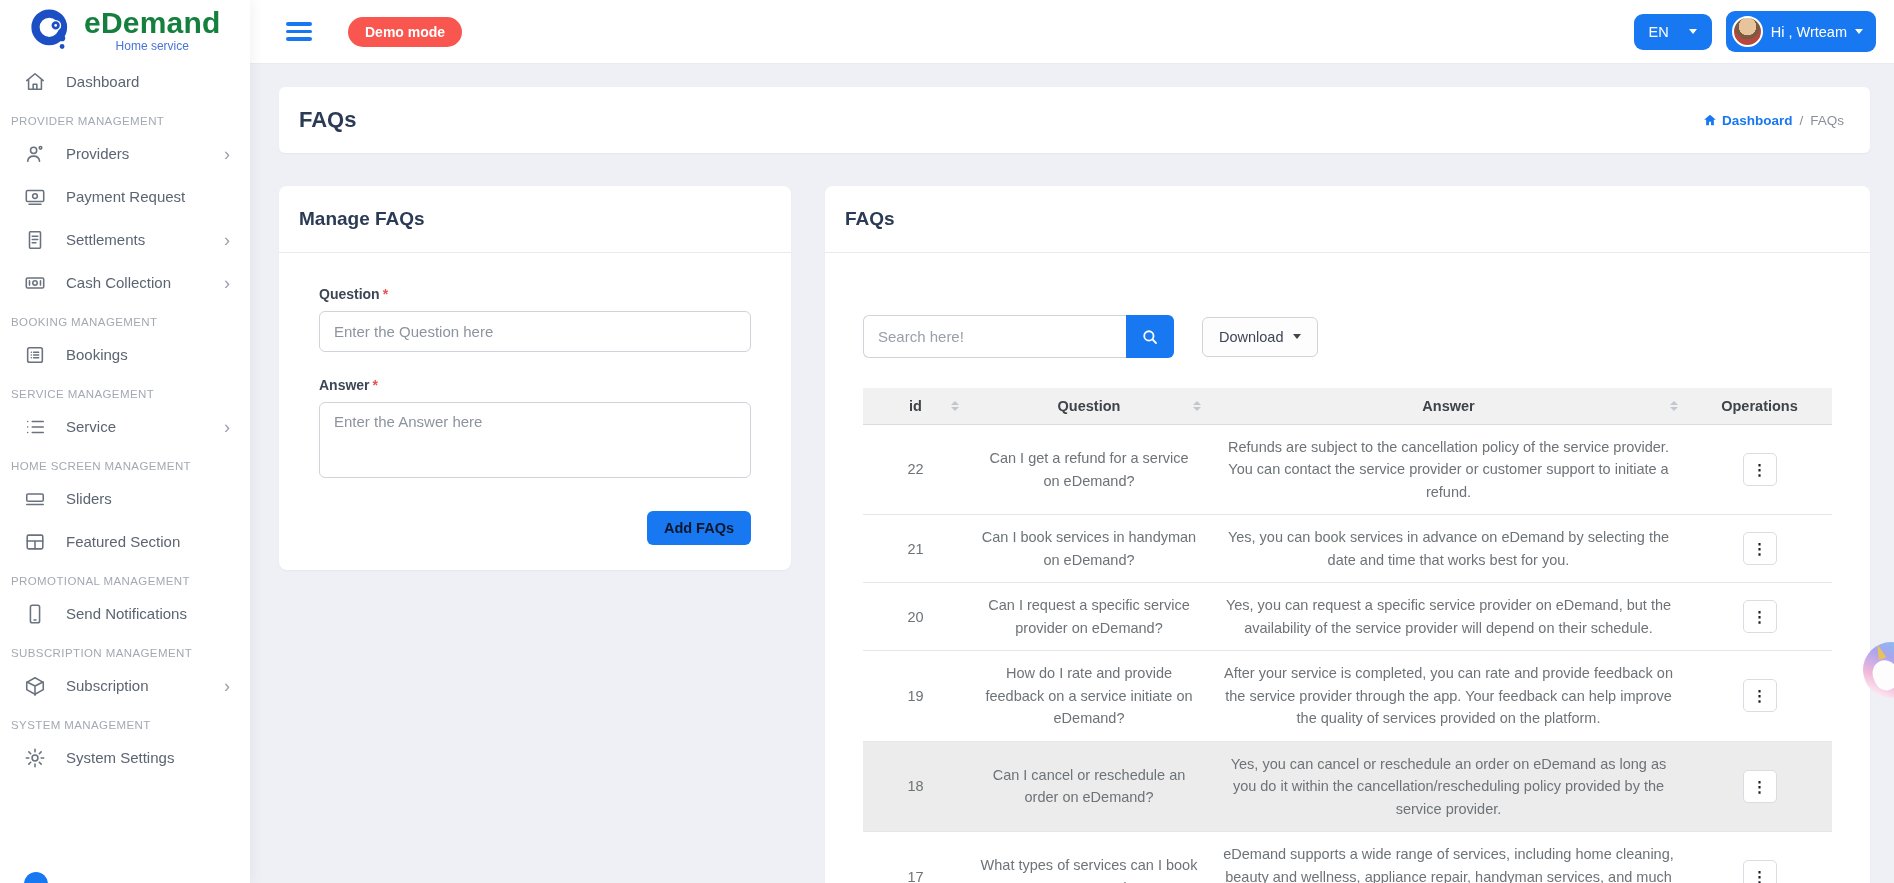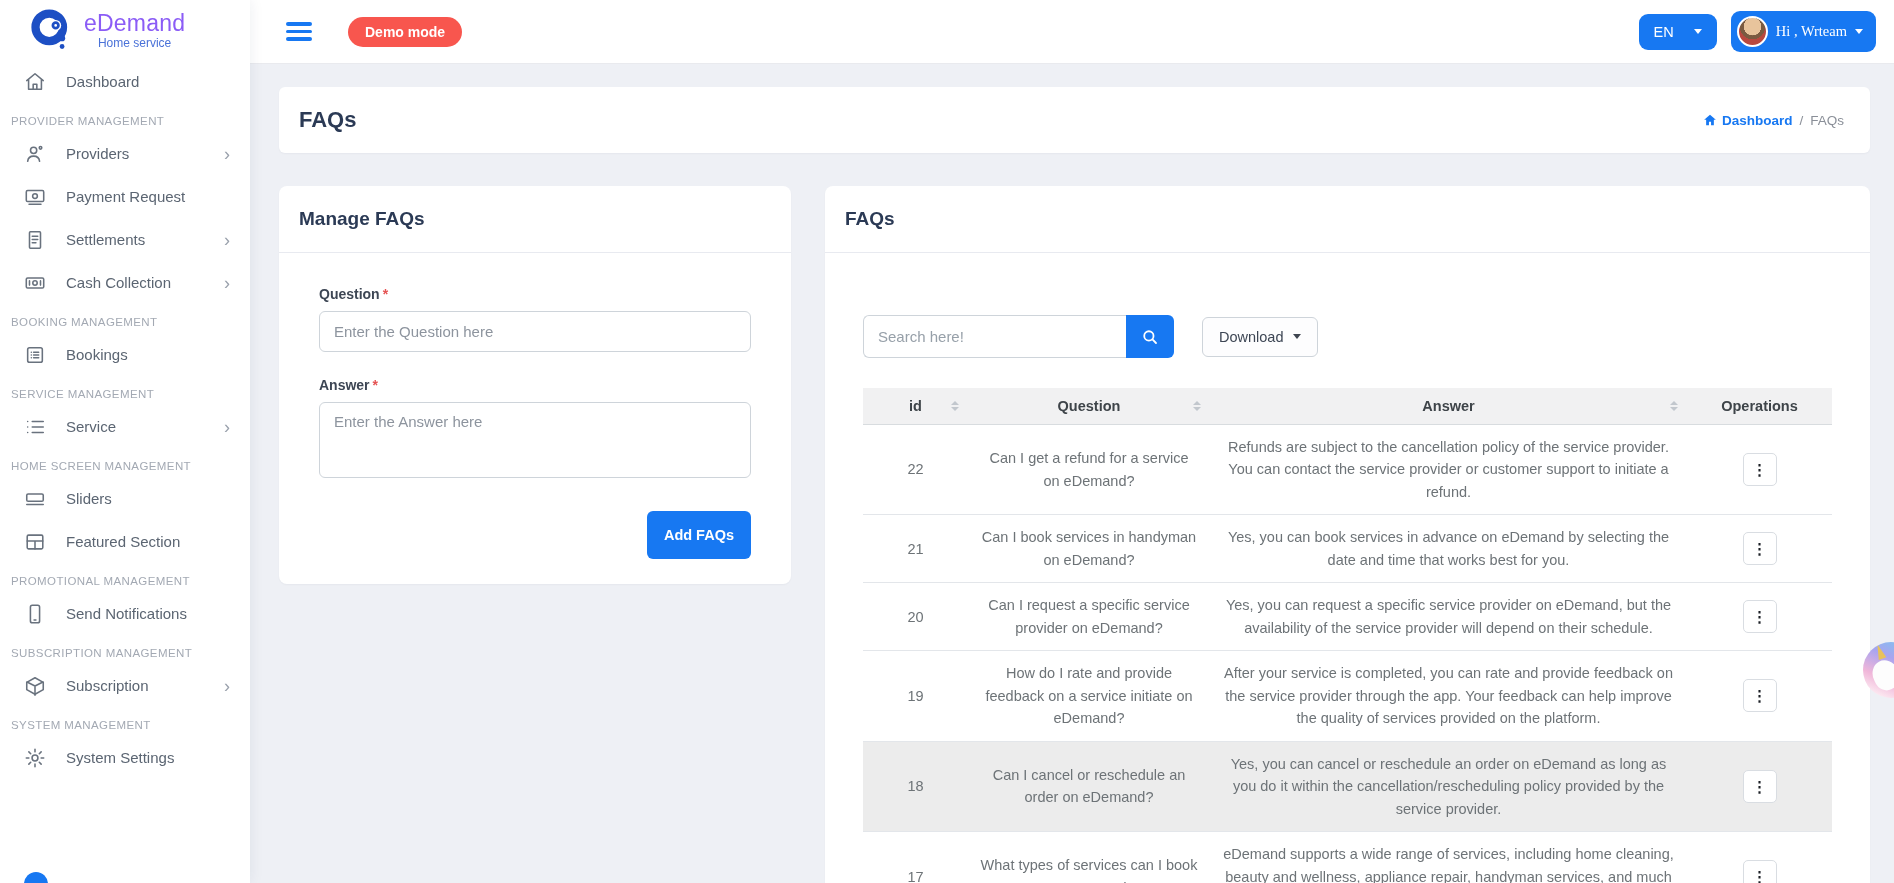--- a/index.html
+++ b/index.html
@@ -7,21 +7,21 @@
   body { font-family:"Liberation Sans", sans-serif; background:#eef0f5; position:relative; }
 
   .app { display:flex; height:100%; }
 
   
   .sidebar { width:250px; min-width:250px; background:#fff; height:100%; position:relative;
              box-shadow:0 0 14px rgba(30,40,80,.08); z-index:5; }
   .brand { display:flex; align-items:center; gap:10px; padding:8px 14px 6px 30px; height:58px; }
   .brand-mark { width:44px; height:44px; flex:0 0 44px; }
   .brand-text { display:flex; flex-direction:column; align-items:center; line-height:1.05; }
-  .brand-name { font-size:23px; font-weight:400; color:#8b5cf6; letter-spacing:.2px; }
+  .brand-name { font-size:30px; font-weight:700; color:#15803d; letter-spacing:.2px; }
   .brand-tagline { font-size:12px; color:#4a72d8; margin-top:2px; }
 
   .nav { padding-top:2px; }
   .nav-item { display:flex; align-items:center; height:43px; padding:0 20px 0 24px; cursor:pointer; color:#5b6572; }
   .nav-item .icn { width:22px; height:22px; margin-right:20px; flex:0 0 22px; }
   .nav-item .icn svg { width:22px; height:22px; stroke:#69727e; stroke-width:1.7; fill:none;
                        stroke-linecap:round; stroke-linejoin:round; }
   .nav-label { font-size:15px; flex:1; }
   .chev { color:#9aa1ac; font-size:18px; line-height:1; }
   .nav-section { font-size:11.5px; color:#a3a9b3; letter-spacing:.4px; padding:12px 12px 5px 11px; }
@@ -34,21 +34,21 @@
   .topbar { height:64px; background:#fff; display:flex; align-items:center; padding:0 18px 0 36px;
             border-bottom:1px solid #e9eaee; }
   .hamburger { width:26px; cursor:pointer; display:flex; flex-direction:column; gap:4px; margin-right:36px; }
   .hamburger i { display:block; height:3.5px; border-radius:2px; background:#1778f2; }
   .demo-badge { background:#f8564e; color:#fff; font-size:14px; font-weight:600; padding:7px 17px;
                 border-radius:17px; }
   .topbar-right { margin-left:auto; display:flex; align-items:center; gap:14px; }
   .btn-blue { background:#1778f2; color:#fff; border:none; border-radius:9px; font-size:14.5px;
               font-family:inherit; cursor:pointer; display:flex; align-items:center; gap:8px; }
   .lang-btn { padding:10px 15px;gap:20px; }
-  .user-btn { padding:5px 13px 5px 6px;font-family:Liberation Serif, serif; }
+  .user-btn { padding:5px 13px 5px 6px; }
   .caret { width:0; height:0; border-left:4.5px solid transparent; border-right:4.5px solid transparent;
            border-top:5px solid #fff; }
   .avatar { width:31px; height:31px; border-radius:50%; border:2px solid #fff;
             background:radial-gradient(circle at 50% 32%, #e8c49c 0 38%, #7a5b41 39% 55%, #b8483f 56% 100%); }
 
   .content { flex:1; padding:23px 24px 0 29px; overflow:hidden; }
 
   .title-card { background:#fff; border-radius:6px; height:66px; display:flex; align-items:center;
                 justify-content:space-between; padding:0 26px 0 20px; box-shadow:0 1px 2px rgba(20,30,60,.04); }
   .page-title { font-size:22px; font-weight:700; color:#2b3a55; }
@@ -66,21 +66,21 @@
   .manage-card { width:512px; }
   .manage-body { padding:33px 40px 25px; }
   .field-label { font-size:14px; font-weight:700; color:#3d4654; margin-bottom:9px; display:block; }
   .req { color:#e55353; margin-left:3px; }
   .text-input, .text-area { width:100%; border:1px solid #ced4da; border-radius:6px; padding:10px 14px;
       font-size:15px; color:#1d4ed8; font-family:inherit; background:#fff; outline:none; }
   .text-input::placeholder, .text-area::placeholder { color:#8d949e; }
   .text-input { height:41px; margin-bottom:25px; }
   .text-area { height:76px; resize:none; margin-bottom:29px; }
   .form-actions { text-align:right; }
-  .add-btn { background:#1778f2; color:#ffffff; border:none; border-radius:6px; padding:16px 17px;
+  .add-btn { background:#1778f2; color:#0f172a; border:none; border-radius:6px; padding:9px 17px;
              font-size:14.5px; font-weight:600; font-family:inherit; cursor:pointer; }
 
   
   .faqs-card { flex:1; min-height:780px; }
   .faqs-body { padding:62px 38px 30px; }
   .toolbar { display:flex; align-items:center; gap:28px; margin-bottom:30px; }
   .search-group { display:flex; }
   .search-input { width:263px; height:43px; border:1px solid #ced4da; border-right:none;
                   border-radius:6px 0 0 6px; padding:0 14px; font-size:15px; font-family:inherit;
                   color:#495057; outline:none; }

